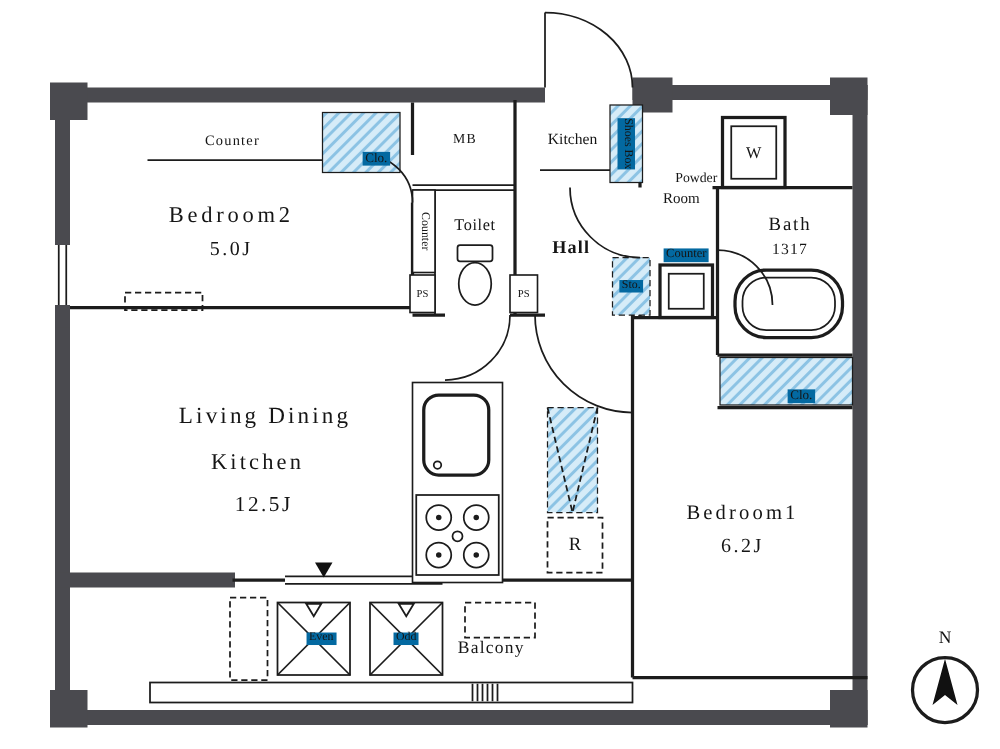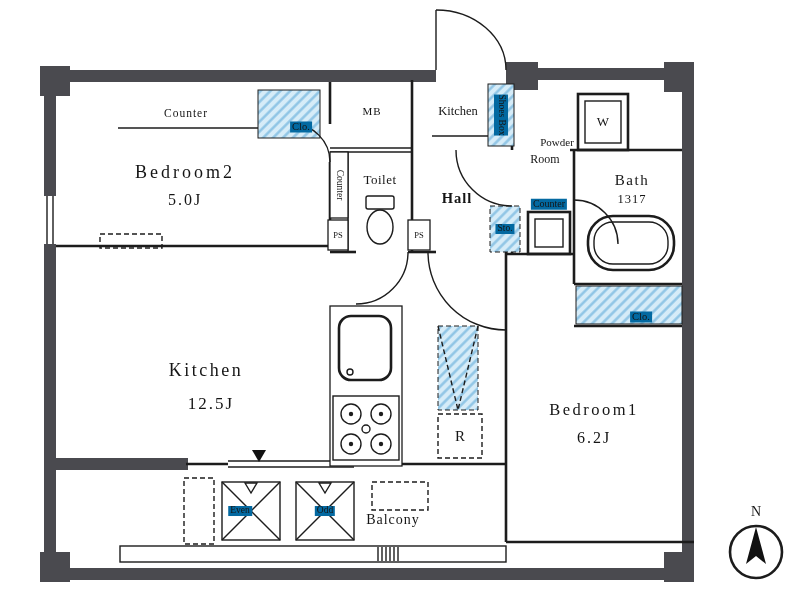--- a/index.html
+++ b/index.html
@@ -205,27 +205,28 @@
 
   <div class="lbl vert" style="left:339px;top:185px;font-size:9.5px;">Counter</div>
   <div class="lbl" style="left:380px;top:180px;font-size:13px;letter-spacing:0.5px;">Toilet</div>
   <div class="lbl" style="left:338px;top:235px;font-size:8.5px;">PS</div>
   <div class="lbl" style="left:419px;top:235px;font-size:8.5px;">PS</div>
 
   <div class="lbl" style="left:457px;top:199px;font-size:14.5px;letter-spacing:1px;font-weight:bold;">Hall</div>
   <div class="lbl chip" style="left:505px;top:229px;font-size:9.5px;">Sto.</div>
   <div class="lbl chip" style="left:549px;top:204px;font-size:10px;">Counter</div>
 
+  <div class="lbl" style="left:212px;top:334px;font-size:18.5px;letter-spacing:2.5px;">Living Dining</div>
   <div class="lbl" style="left:206px;top:370px;font-size:18px;letter-spacing:2.5px;">Kitchen</div>
   <div class="lbl" style="left:211px;top:404px;font-size:17px;letter-spacing:2px;">12.5J</div>
 
   <div class="lbl" style="left:594px;top:410px;font-size:16.5px;letter-spacing:2.5px;">Bedroom1</div>
   <div class="lbl" style="left:594px;top:438px;font-size:16px;letter-spacing:2px;">6.2J</div>
   <div class="lbl chip" style="left:641px;top:317px;font-size:10.5px;">Clo.</div>
 
   <div class="lbl" style="left:460px;top:437px;font-size:15px;">R</div>
 
-  <div class="lbl chip" style="left:240px;top:511px;font-size:9.5px;">Even</div>
+  <div class="lbl chip" style="left:257px;top:511px;font-size:9.5px;">Even</div>
   <div class="lbl chip" style="left:325px;top:511px;font-size:9.5px;">Odd</div>
   <div class="lbl" style="left:393px;top:520px;font-size:14px;letter-spacing:1px;">Balcony</div>
 
   <div class="lbl" style="left:756px;top:512px;font-size:14px;">N</div>
 </div>
 
 </body></html>

